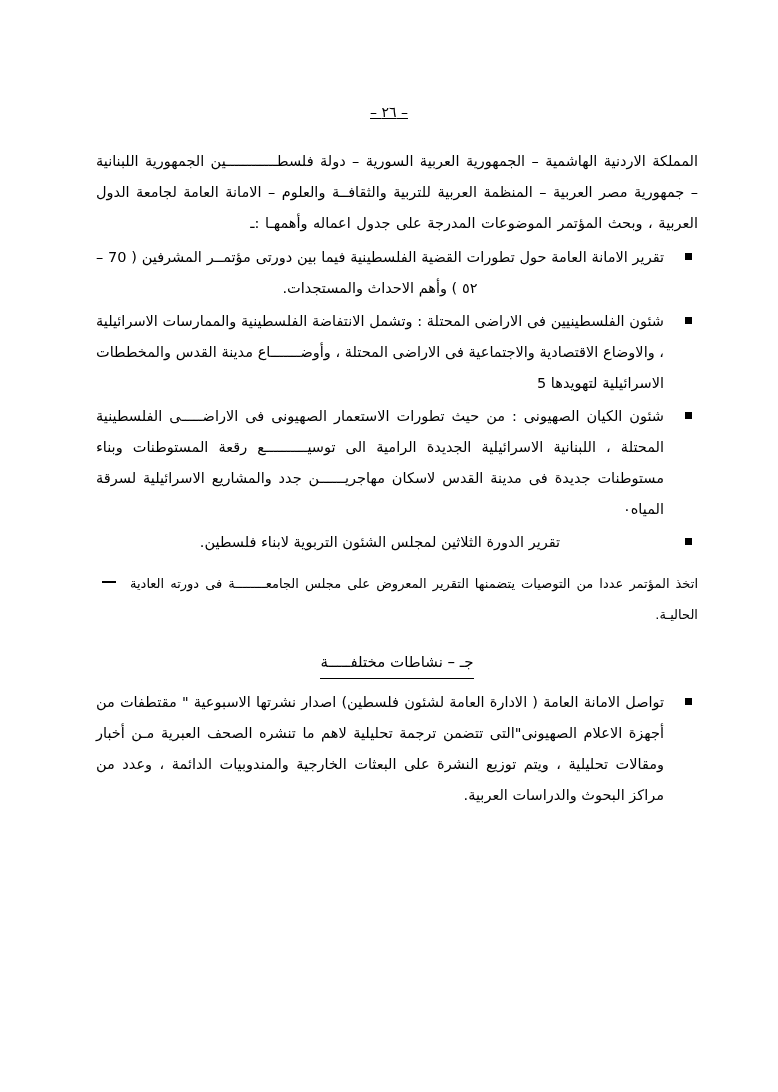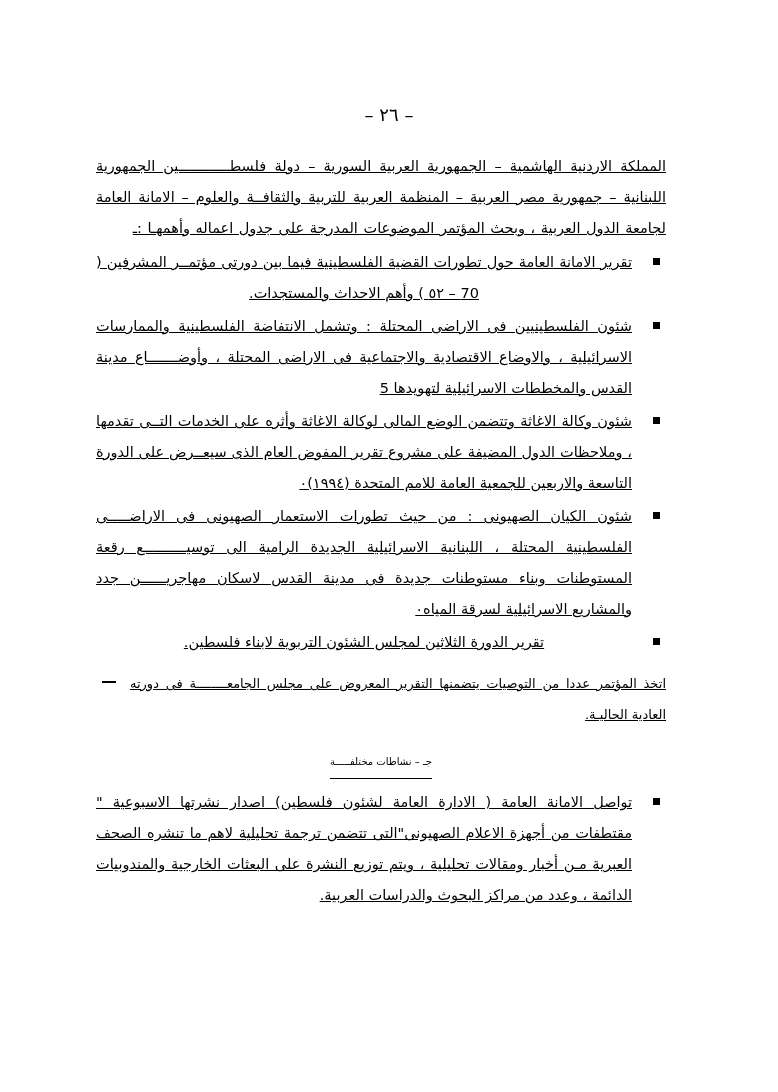--- a/index.html
+++ b/index.html
@@ -17,29 +17,29 @@
   }
   .page {
     position: relative;
     width: 778px;
     height: 1092px;
     box-sizing: border-box;
     padding: 0;
   }
   .page-number {
     text-align: center;
-    font-size: 18px;
+    font-size: 14px;
     letter-spacing: 1px;
     margin-top: 104px;
     margin-bottom: 26px;
+    text-decoration: underline;
   }
   .body-block {
-    padding-right: 112px;
+    padding-right: 80px;
     padding-left: 96px;
-    text-decoration: underline;
   }
   p.para {
     margin: 0 0 3px 0;
     font-size: 14.5px;
     line-height: 31px;
     text-align: justify;
     text-align-last: right;
     word-spacing: 1px;
   }
   .intro p.para {
@@ -94,21 +94,21 @@
     font-size: 13px;
     line-height: 31px;
     text-align: justify;
     text-align-last: right;
   }
   
   .section-head {
     margin-top: 18px;
     margin-bottom: 8px;
     text-align: center;
-    font-size: 10px;
+    font-size: 15px;
     line-height: 28px;
   }
   .section-head .head-inner {
     display: inline-block;
     position: relative;
   }
   .section-head .head-inner .underline {
     display: block;
     height: 1.4px;
     background: #000;
@@ -136,24 +136,20 @@
       <li>
         <span class="bullet"></span>
         <span class="txt center-last">تقرير الامانة العامة حول تطورات القضية الفلسطينية فيما بين دورتى مؤتمــر المشرفين ( 70 – ٥٢ ) وأهم الاحداث والمستجدات.</span>
       </li>
       <li>
         <span class="bullet"></span>
         <span class="txt">شئون الفلسطينيين فى الاراضى المحتلة  :  وتشمل الانتفاضة الفلسطينية والممارسات الاسرائيلية ، والاوضاع الاقتصادية والاجتماعية فى الاراضى المحتلة ، وأوضـــــــاع مدينة القدس والمخططات الاسرائيلية لتهويدها 5</span>
       </li>
       <li>
         <span class="bullet"></span>
-        <span class="txt">شئون وكالة الاغاثة وتتضمن الوضع المالى لوكالة الاغاثة وأثره على الخدمات التــى تقدمها ، وملاحظات الدول المضيفة على مشروع تقرير المفوض العام الذى سيعــرض على الدورة التاسعة والاربعين للجمعية العامة للامم المتحدة (١٩٩٤)٠</span>
-      </li>
-      <li>
-        <span class="bullet"></span>
         <span class="txt">شئون الكيان الصهيونى : من حيث تطورات الاستعمار الصهيونى فى الاراضـــــى الفلسطينية المحتلة ، اللبنانية الاسرائيلية الجديدة الرامية الى توسيــــــــــع رقعة المستوطنات وبناء مستوطنات جديدة فى مدينة القدس لاسكان مهاجريــــــن جدد والمشاريع الاسرائيلية لسرقة المياه٠</span>
       </li>
       <li>
         <span class="bullet"></span>
         <span class="txt center-last">تقرير الدورة الثلاثين لمجلس الشئون التربوية لابناء فلسطين.</span>
       </li>
     </ul>
 
     <div class="dash-item">
       <span class="dash"></span>

